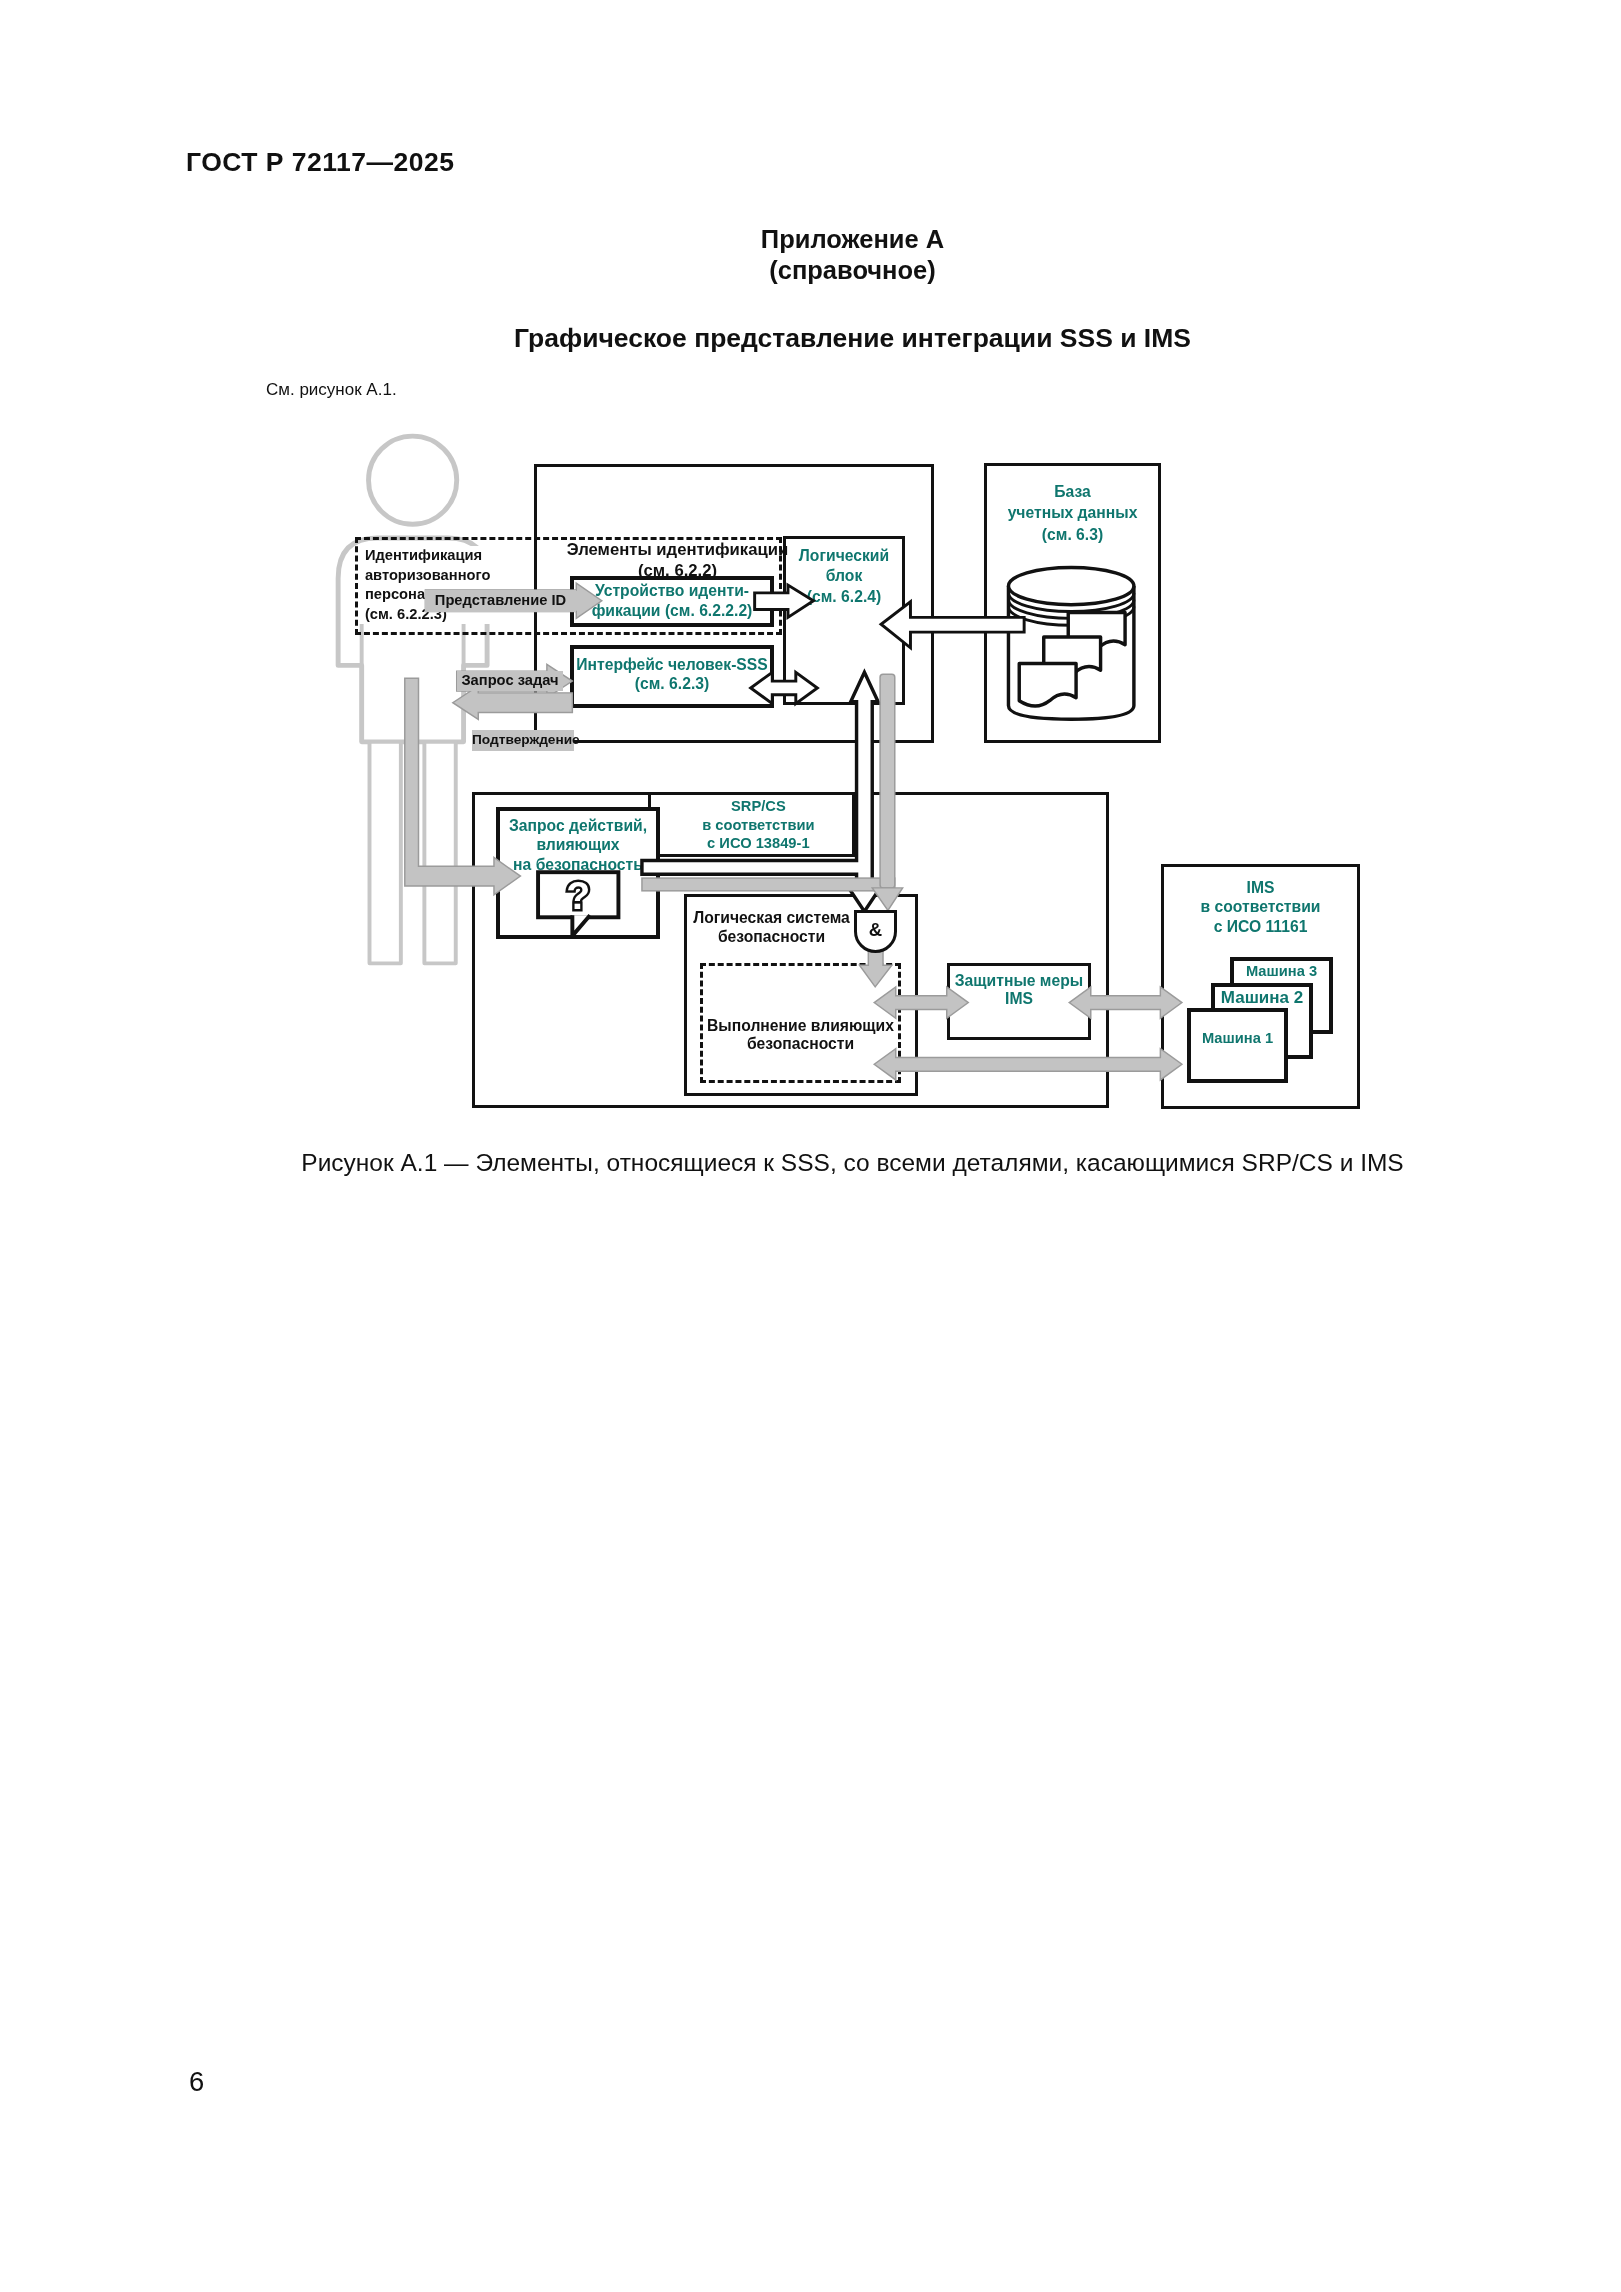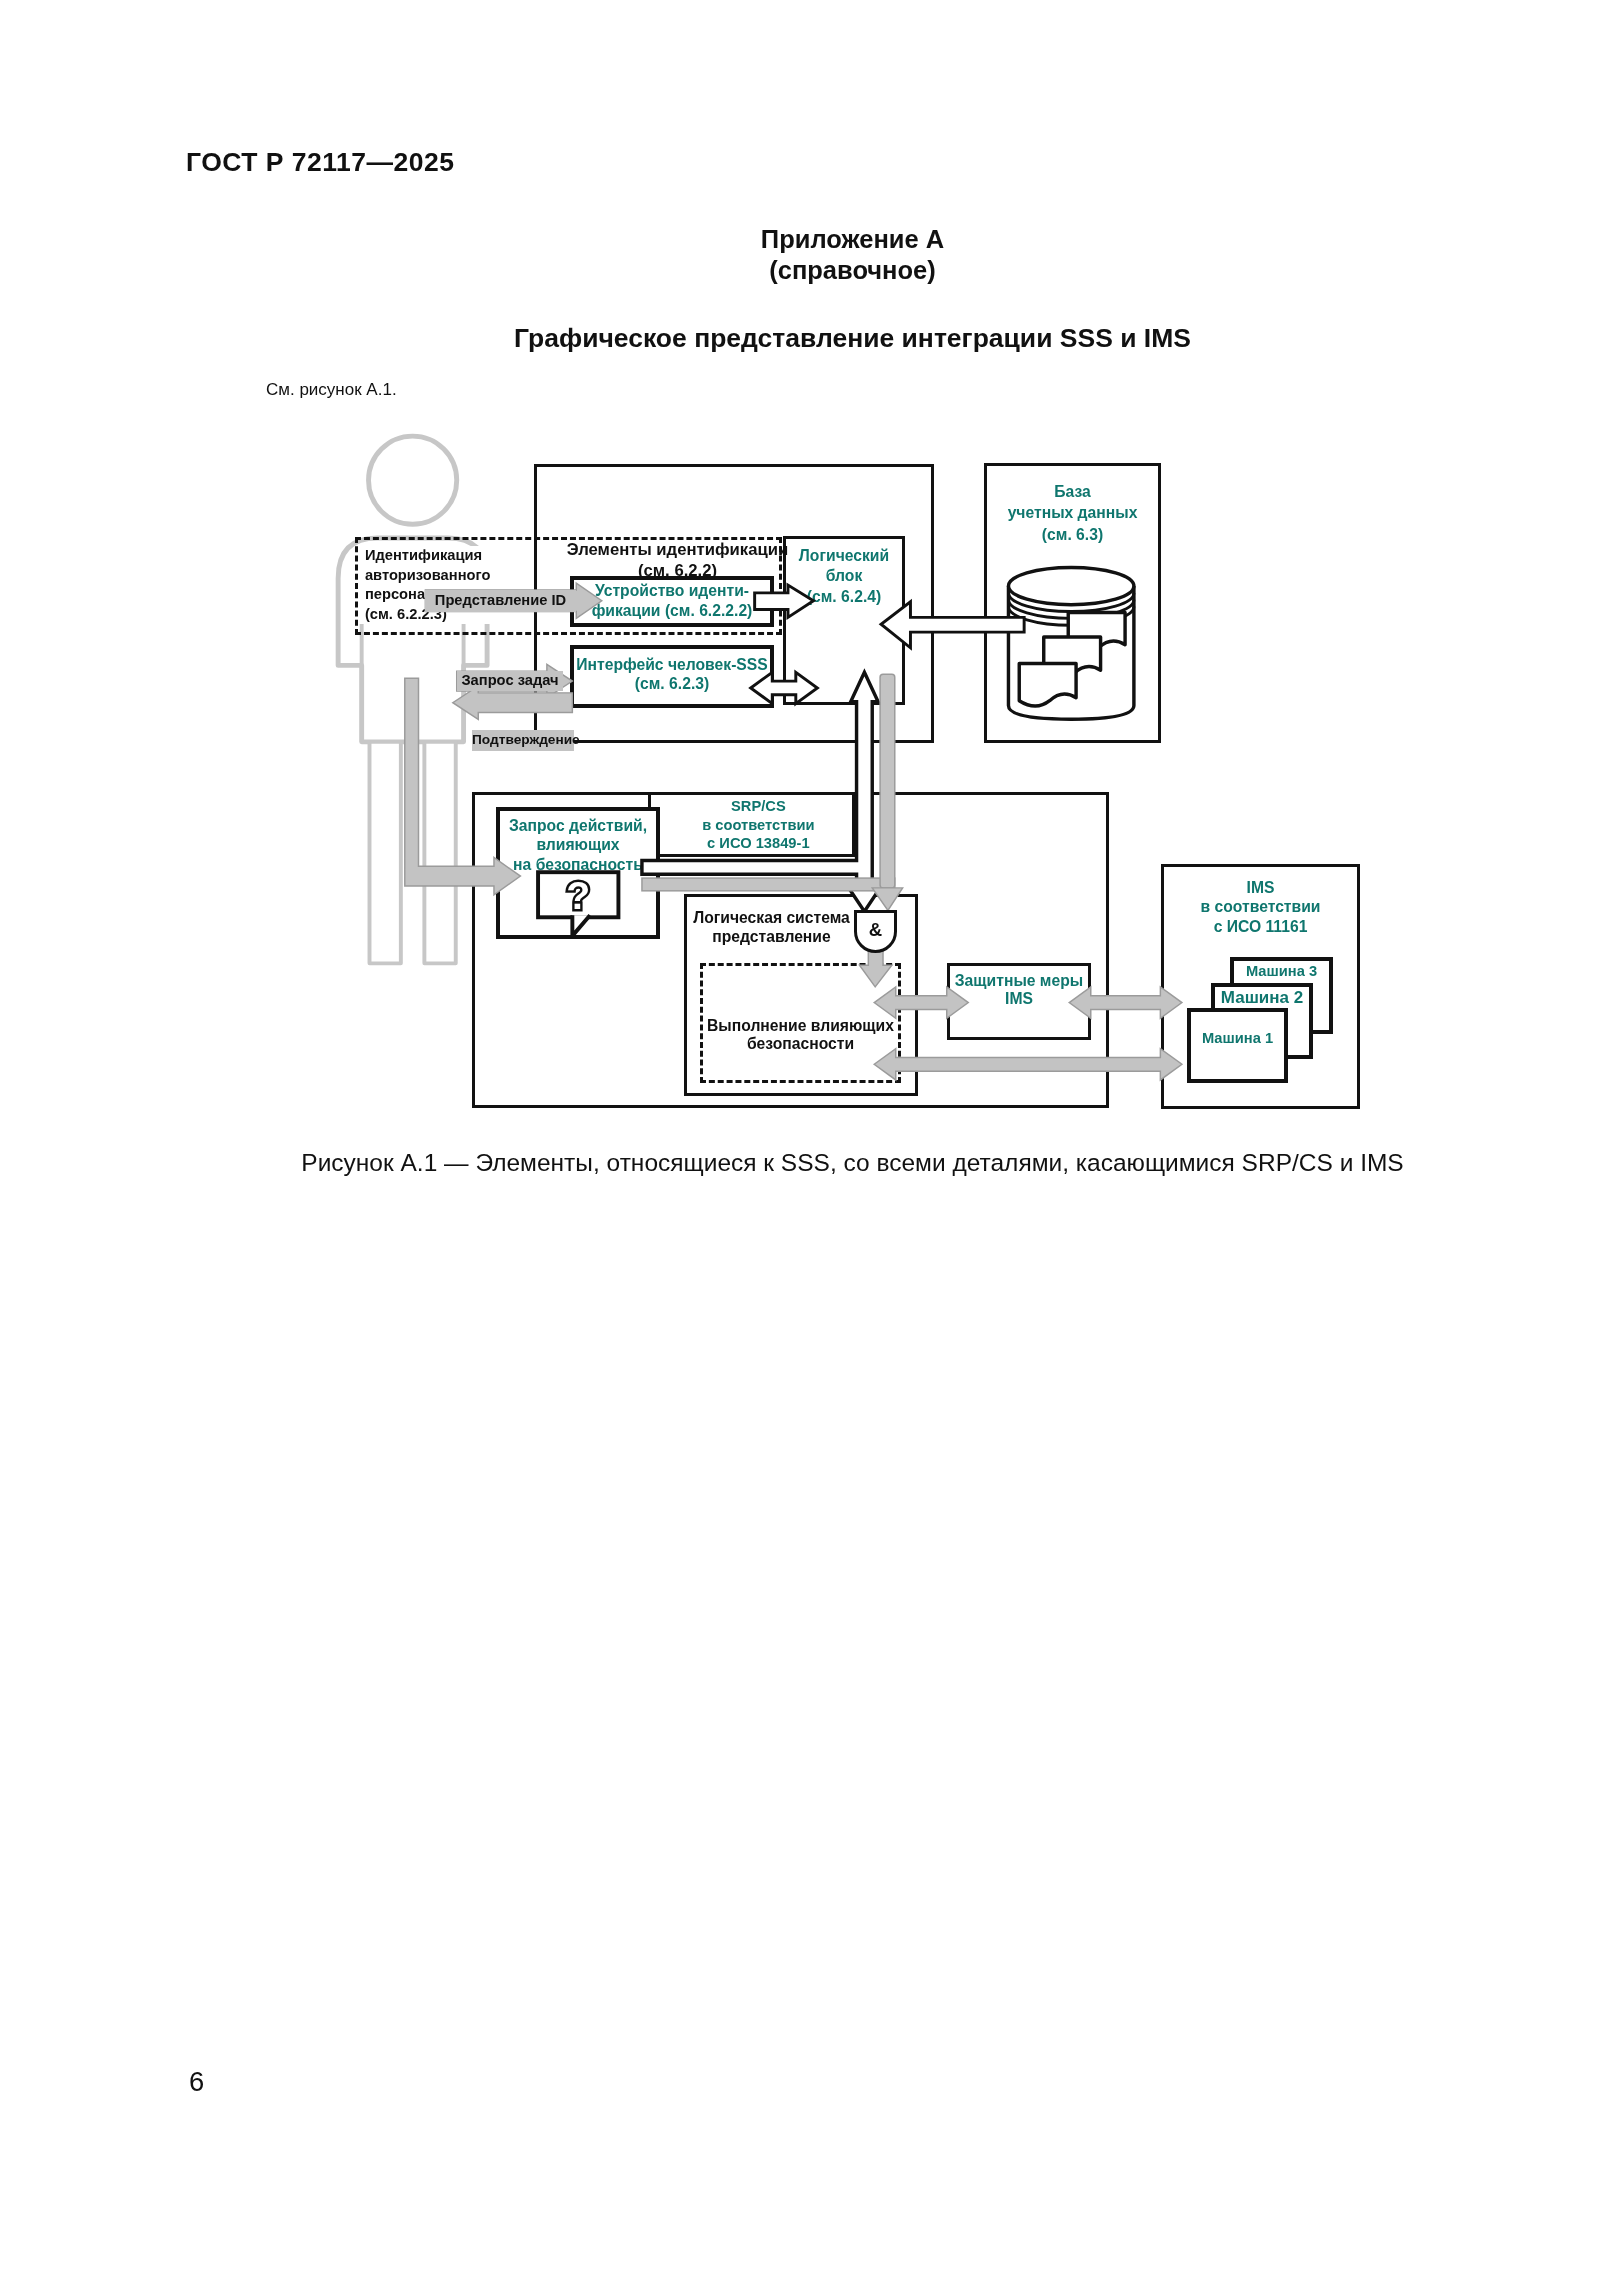--- a/index.html
+++ b/index.html
@@ -98,21 +98,21 @@
   </div>
 
   <div class="box thick" style="left:496px; top:807px; width:164px; height:132px;">
     <div class="inlbl" style="padding-top:4.9px;">Запрос действий,
 влияющих
 на безопасность</div>
   </div>
 
   <div class="box" style="left:684px; top:894px; width:234px; height:202px;"></div>
   <div class="lbl" style="left:688px; top:909px; width:167px; line-height:18.6px;">Логическая система
-представление</div>
+безопасности</div>
 
   <div class="box dashed" style="left:700px; top:963px; width:201px; height:120px;"></div>
   <div class="lbl" style="left:700px; top:1017px; width:201px; line-height:17.6px;">Выполнение влияющих
 безопасности</div>
 
   <div class="box" style="left:947px; top:963px; width:144px; height:77px;">
     <div class="inlbl" style="padding-top:5.9px; line-height:18.6px;">Защитные меры
 IMS</div>
   </div>
 

